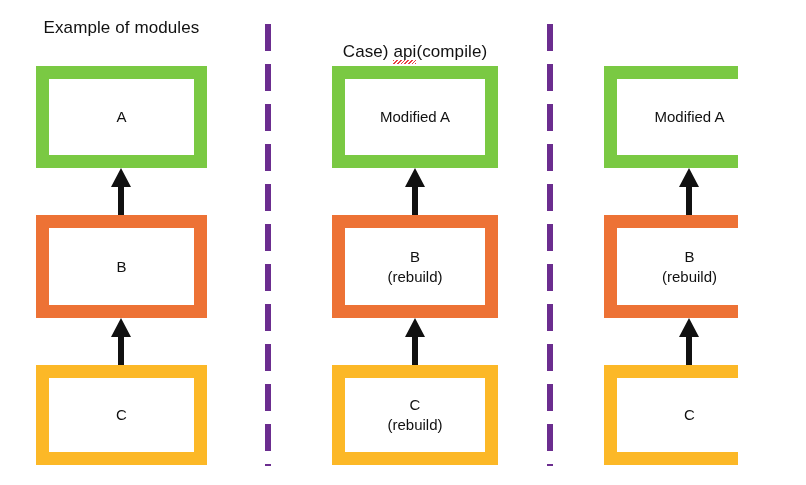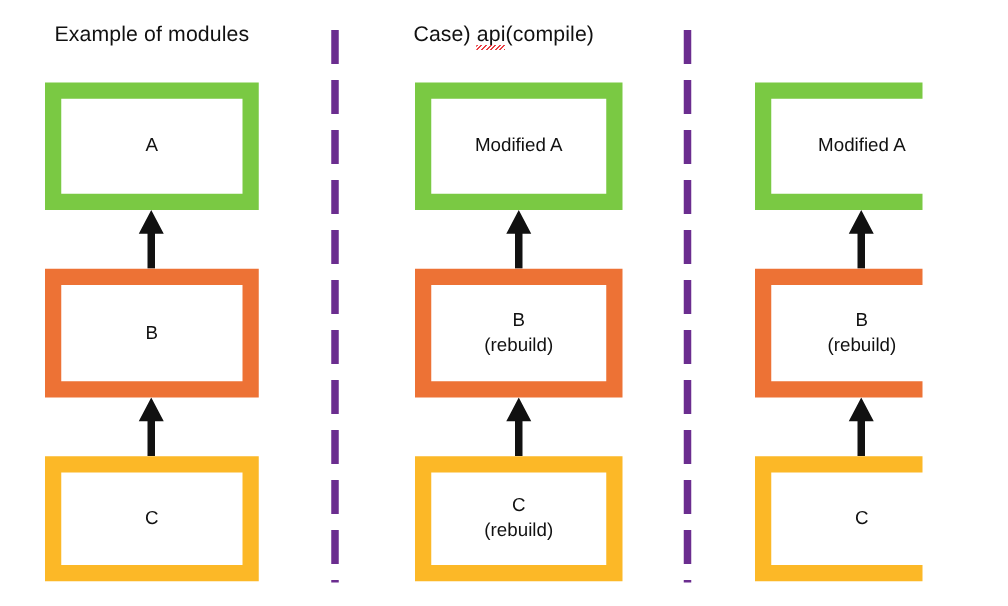--- a/index.html
+++ b/index.html
@@ -115,21 +115,21 @@
       <polygon points="13,0 23,19 16,19 16,47 10,47 10,19 3,19" fill="#111111"></polygon>
     </svg>
   </div>
 
   <div class="node yellow" style="left:36px; top:365px; width:171px; height:100px;">
     <span class="node-text">C</span>
   </div>
 
   <div class="divider" style="left:265px; top:24px; height:442px;"></div>
 
-  <div class="col-title" style="left:320px; width:166px;">
+  <div class="col-title" style="left:332px; width:166px;margin-top:24px;">
     <span class="plain">Case) </span><span class="misspelled">api</span><span class="plain">(compile)</span>
   </div>
 
   <div class="node green" style="left:332px; top:66px; width:166px; height:102px;">
     <span class="node-text">Modified A</span>
   </div>
 
   <div class="arrow" style="left:402px; top:168px; height:47px;">
     <svg width="26" height="47" viewBox="0 0 26 47" aria-hidden="true">
       <polygon points="13,0 23,19 16,19 16,47 10,47 10,19 3,19" fill="#111111"></polygon>

